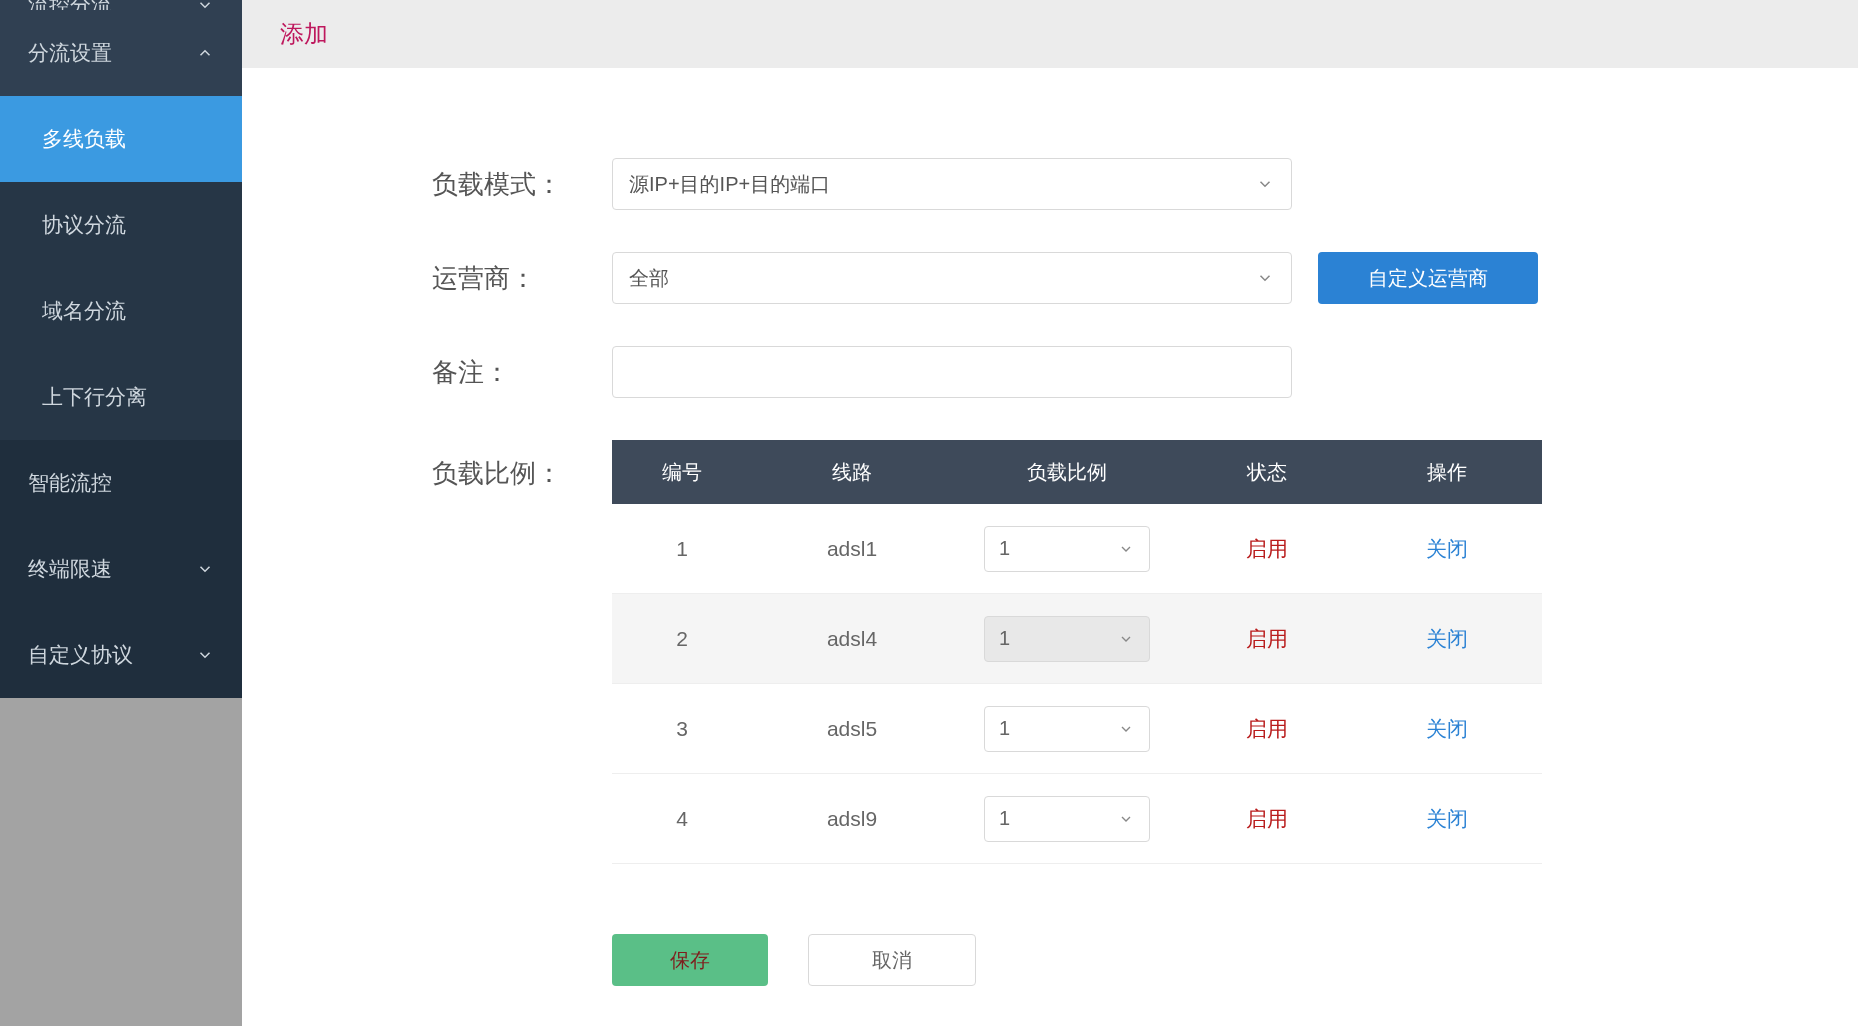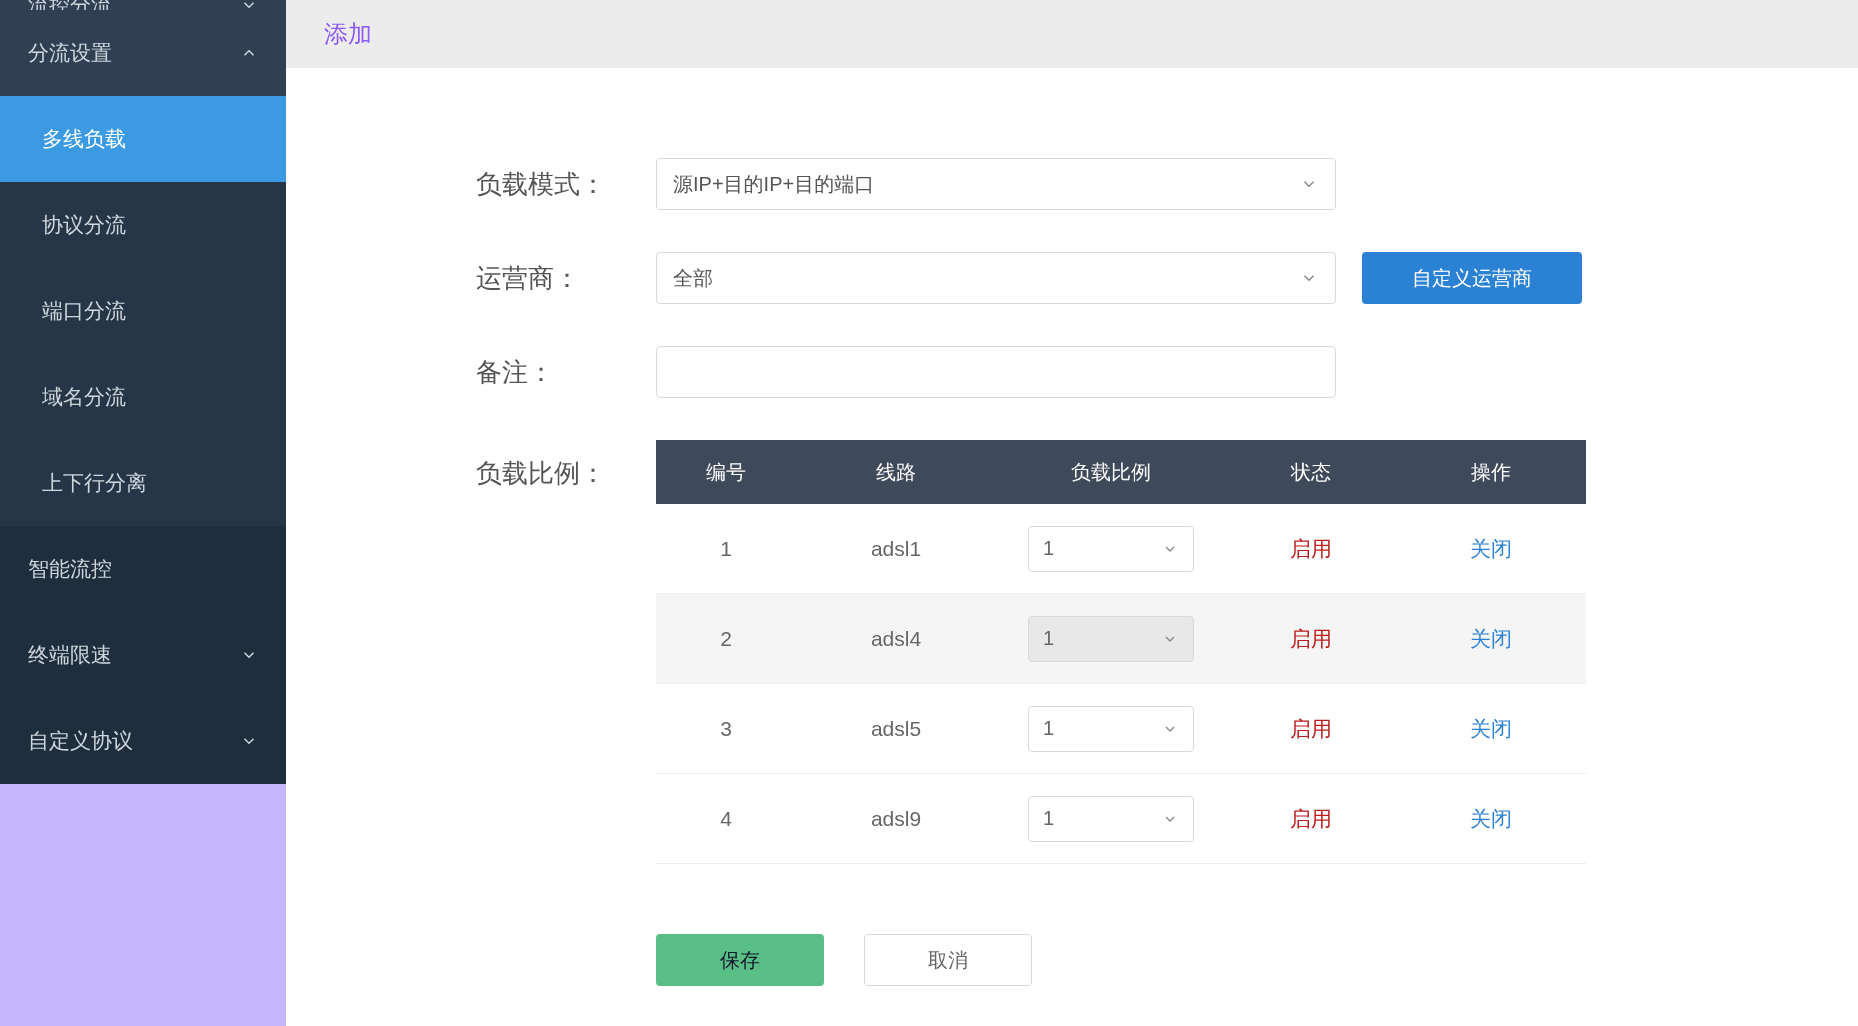--- a/index.html
+++ b/index.html
@@ -7,22 +7,22 @@
   font-family: -apple-system, "PingFang SC", "Microsoft YaHei", sans-serif;
   font-size: 16px;
   color: #333;
   background: #fff;
   width: 1858px;
   height: 1026px;
   overflow: hidden;
   display: flex;
 }
 .sidebar {
-  width: 286px;
-  background: #c4b5fd;
+  width: 242px;
+  background: #a3a3a3;
   color: #cfd7de;
   display: flex;
   flex-direction: column;
   flex-shrink: 0;
 }
 .nav-item {
   display: flex;
   align-items: center;
   padding: 0 28px;
   height: 86px;
@@ -63,21 +63,21 @@
   display: flex;
   flex-direction: column;
 }
 .title-bar {
   height: 82px;
   background: #ececec;
   display: flex;
   align-items: center;
   padding-left: 38px;
   font-size: 24px;
-  color: #8b5cf6;
+  color: #be185d;
 }
 .content {
   padding: 90px 60px 40px 60px;
 }
 .form-row {
   display: flex;
   align-items: center;
   margin-bottom: 42px;
 }
 .form-row.align-top { align-items: flex-start; }
@@ -134,22 +134,22 @@
   height: 52px;
 }
 .btn-primary {
   background: #2b82d4;
   color: #fff;
   padding: 12px 30px;
   min-width: 220px;
 }
 .btn-success {
   background: #5abf87;
-  color: #0f172a;
-  width: 168px;
+  color: #7f1d1d;
+  width: 156px;
 }
 .btn-cancel {
   background: #fff;
   border: 1px solid #d9d9d9;
   color: #666;
   width: 168px;
 }
 .table {
   width: 930px;
 }
@@ -222,23 +222,20 @@
         </svg>
     </span>
   </div>
 
   <div class="submenu">
     <div class="nav-item active">
       <span>多线负载</span>
     </div>
     <div class="nav-item">
       <span>协议分流</span>
-    </div>
-    <div class="nav-item">
-      <span>端口分流</span>
     </div>
     <div class="nav-item">
       <span>域名分流</span>
     </div>
     <div class="nav-item">
       <span>上下行分离</span>
     </div>
   </div>
 
   <div class="nav-item plain">

